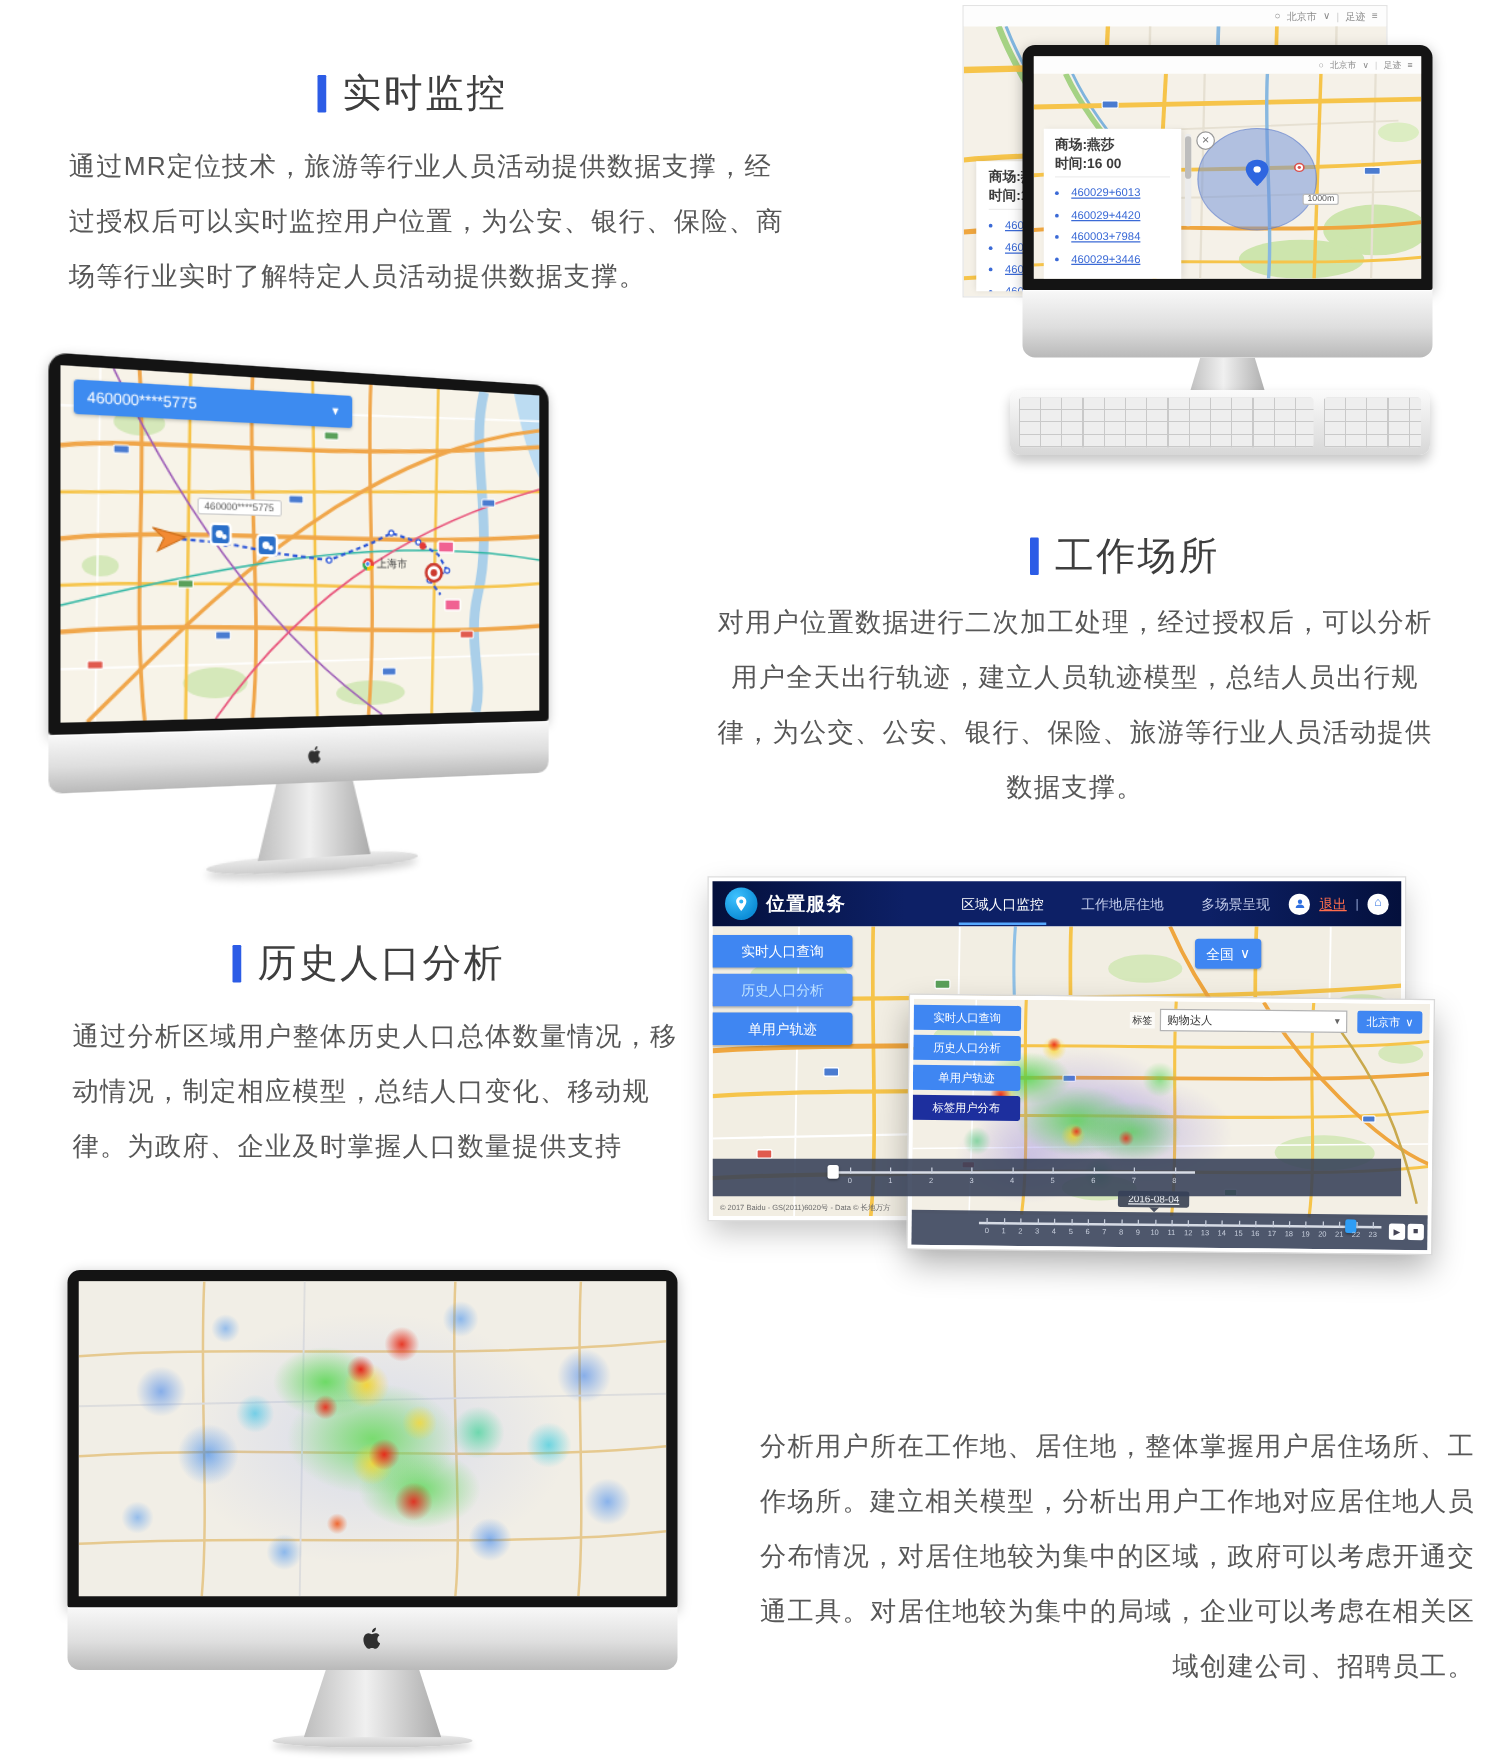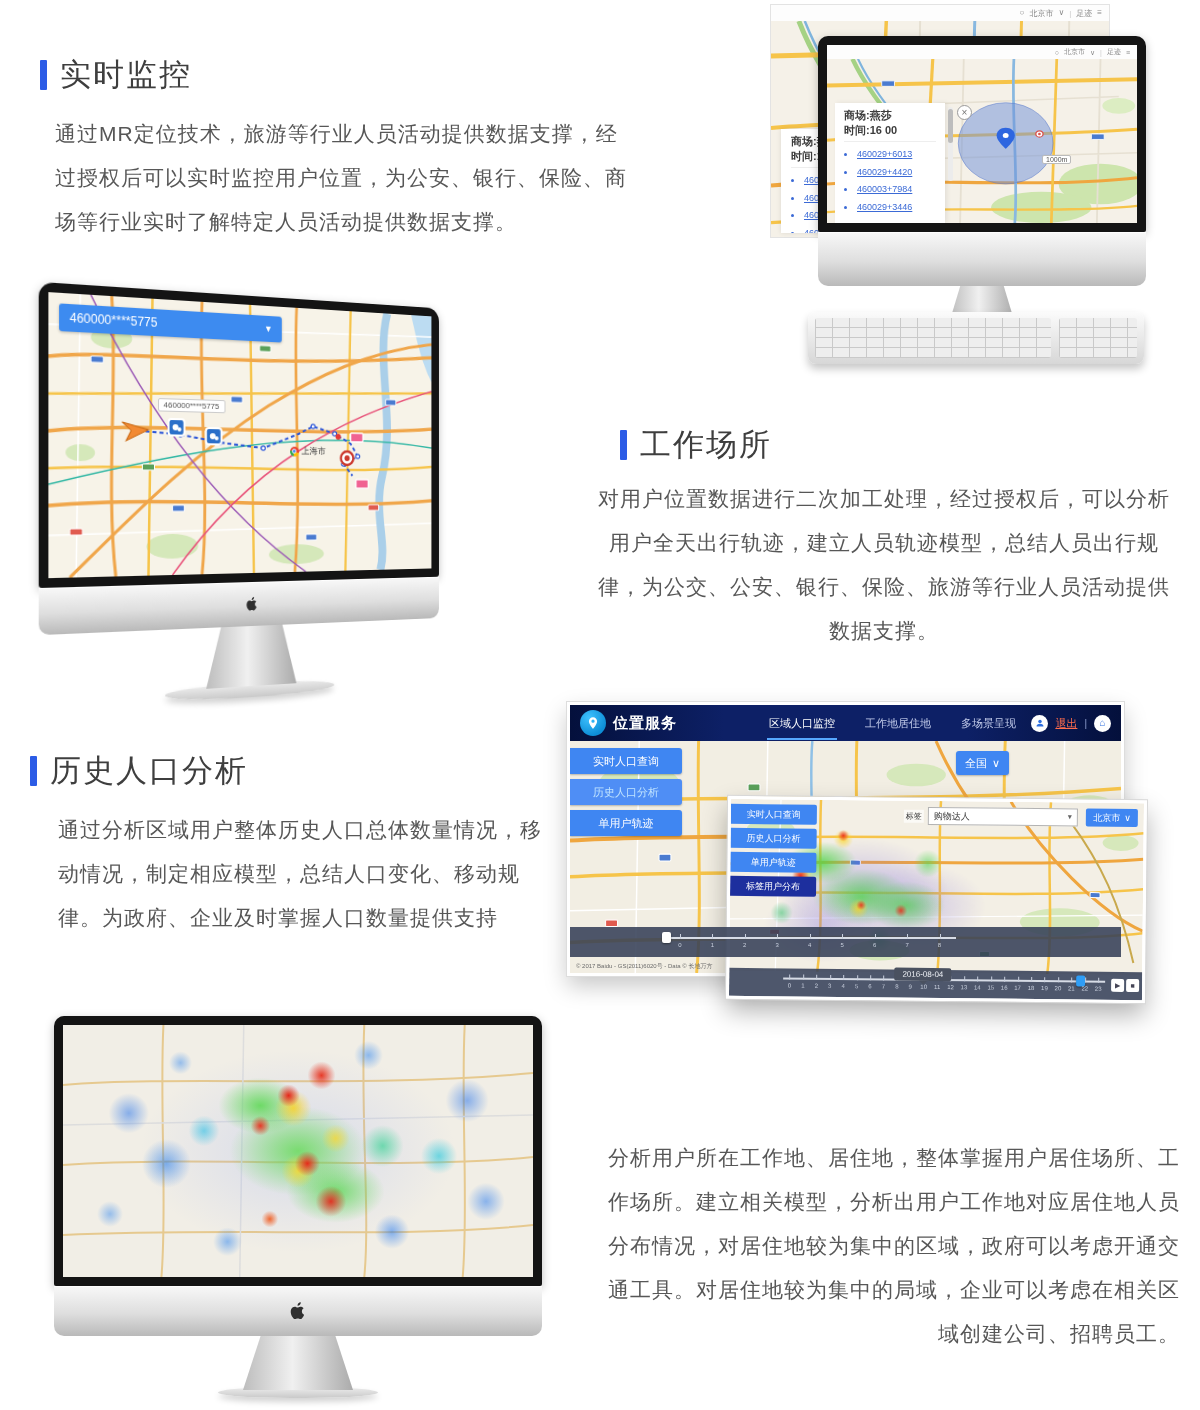--- a/index.html
+++ b/index.html
@@ -1,21 +1,21 @@
 <!DOCTYPE html>
 <html><head>
 <meta charset="utf-8">
 <style>
   * { margin:0; padding:0; box-sizing:border-box; }
   html,body { background:#fff; }
   body { font-family:"Liberation Sans", sans-serif; }
   .canvas { position:relative; width:1200px; height:1410px; margin:0 auto; background:#fff; overflow:hidden; }
 
   
-  .sec-title { position:absolute; display:flex; align-items:center; gap:13px;
+  .sec-title { position:absolute; display:flex; align-items:center; justify-content:center; gap:13px;
                font-size:31px; color:#3e3e3e; letter-spacing:2px; }
   .sec-title .bar { width:7px; height:30px; background:#2c5ce6; border-radius:1px; flex:0 0 auto; }
   .body-text { position:absolute; font-size:21px; color:#575757; line-height:44px; letter-spacing:1px; }
 
   
   .imac { position:absolute; }
   .frame { background:#141414; border-radius:10px 10px 2px 2px; padding:9px; box-shadow:0 3px 10px rgba(0,0,0,.25); }
   .screen { position:relative; overflow:hidden; background:#f5f2ea; }
   .chin { background:linear-gradient(180deg,#f8f8f8,#dedede 55%,#b9b9b9); border-radius:0 0 10px 10px;
           position:relative; box-shadow:inset 0 1px 0 rgba(255,255,255,.8); }
@@ -139,22 +139,22 @@
               display:flex; align-items:center; justify-content:space-between; padding:0 5px; }
   .dropdown .glyph { color:#666; font-size:8px; }
   .region-sm { position:absolute; top:6px; right:6px; height:18px; padding:0 7px; background:#3f86f2; color:#fff;
                font-size:9px; border-radius:2px; display:flex; align-items:center; gap:4px; z-index:4; }
   .tl-front { bottom:0; height:28px; }
   .tl-front .tl-line { margin:0 9% 0 13%; }
   .tl-front .ticks { margin:3px 9% 0 13%; }
   .tl-btns { position:absolute; right:3px; top:7px; display:flex; gap:2px; }
   .tl-btn { width:13px; height:13px; background:#fff; border-radius:2px; font-size:7px; color:#445;
             display:flex; align-items:center; justify-content:center; }
-  .date-tip { position:absolute; left:40%; bottom:17px; background:#4a5160; color:#eef1f6; font-size:8px;
-              padding:2px 8px; border-radius:2px; z-index:6; }
+  .date-tip { position:absolute; left:40%; bottom:32px; background:#4a5160; color:#eef1f6; font-size:8px;
+              padding:2px 8px; border-radius:2px; z-index:6;text-decoration:underline; }
   .date-tip::after { content:""; position:absolute; left:50%; bottom:-4px; margin-left:-4px;
               border:4px solid transparent; border-top-color:#4a5160; border-bottom:0; }
 
   
   .heat-big { position:absolute; inset:0;
     background:
       radial-gradient(circle 16px at 48% 28%, rgba(230,30,20,.95), transparent 70%),
       radial-gradient(circle 20px at 55% 20%, rgba(230,40,20,.9), transparent 70%),
       radial-gradient(circle 14px at 42% 40%, rgba(235,40,25,.9), transparent 70%),
       radial-gradient(circle 18px at 52% 55%, rgba(235,30,20,.92), transparent 70%),
@@ -375,21 +375,21 @@
       </svg>
     </div>
     <div class="neck" style="width:96px; height:60px;"></div>
     <div class="base" style="width:180px; height:14px;"></div>
   </div>
 
   <div class="sec-title" style="left:620px; top:424px; width:560px;">
     <span class="bar"></span>
     <span>工作场所</span>
   </div>
-  <div class="body-text" style="left:574px; top:477px; width:572px; text-align:center;margin-left:24px;">对用户位置数据进行二次加工处理，经过授权后，可以分析用户全天出行轨迹，建立人员轨迹模型，总结人员出行规律，为公交、公安、银行、保险、旅游等行业人员活动提供数据支撑。</div>
+  <div class="body-text" style="left:574px; top:477px; width:572px; text-align:center;">对用户位置数据进行二次加工处理，经过授权后，可以分析用户全天出行轨迹，建立人员轨迹模型，总结人员出行规律，为公交、公安、银行、保险、旅游等行业人员活动提供数据支撑。</div>
 
   <div class="sec-title" style="left:30px; top:750px; width:530px;">
     <span class="bar"></span>
     <span>历史人口分析</span>
   </div>
   <div class="body-text" style="left:58px; top:808px; width:505px;">通过分析区域用户整体历史人口总体数量情况，移动情况，制定相应模型，总结人口变化、移动规律。为政府、企业及时掌握人口数量提供支持</div>
 
   <div class="dash-back">
     <div class="dash-nav">
       <div class="brand">

